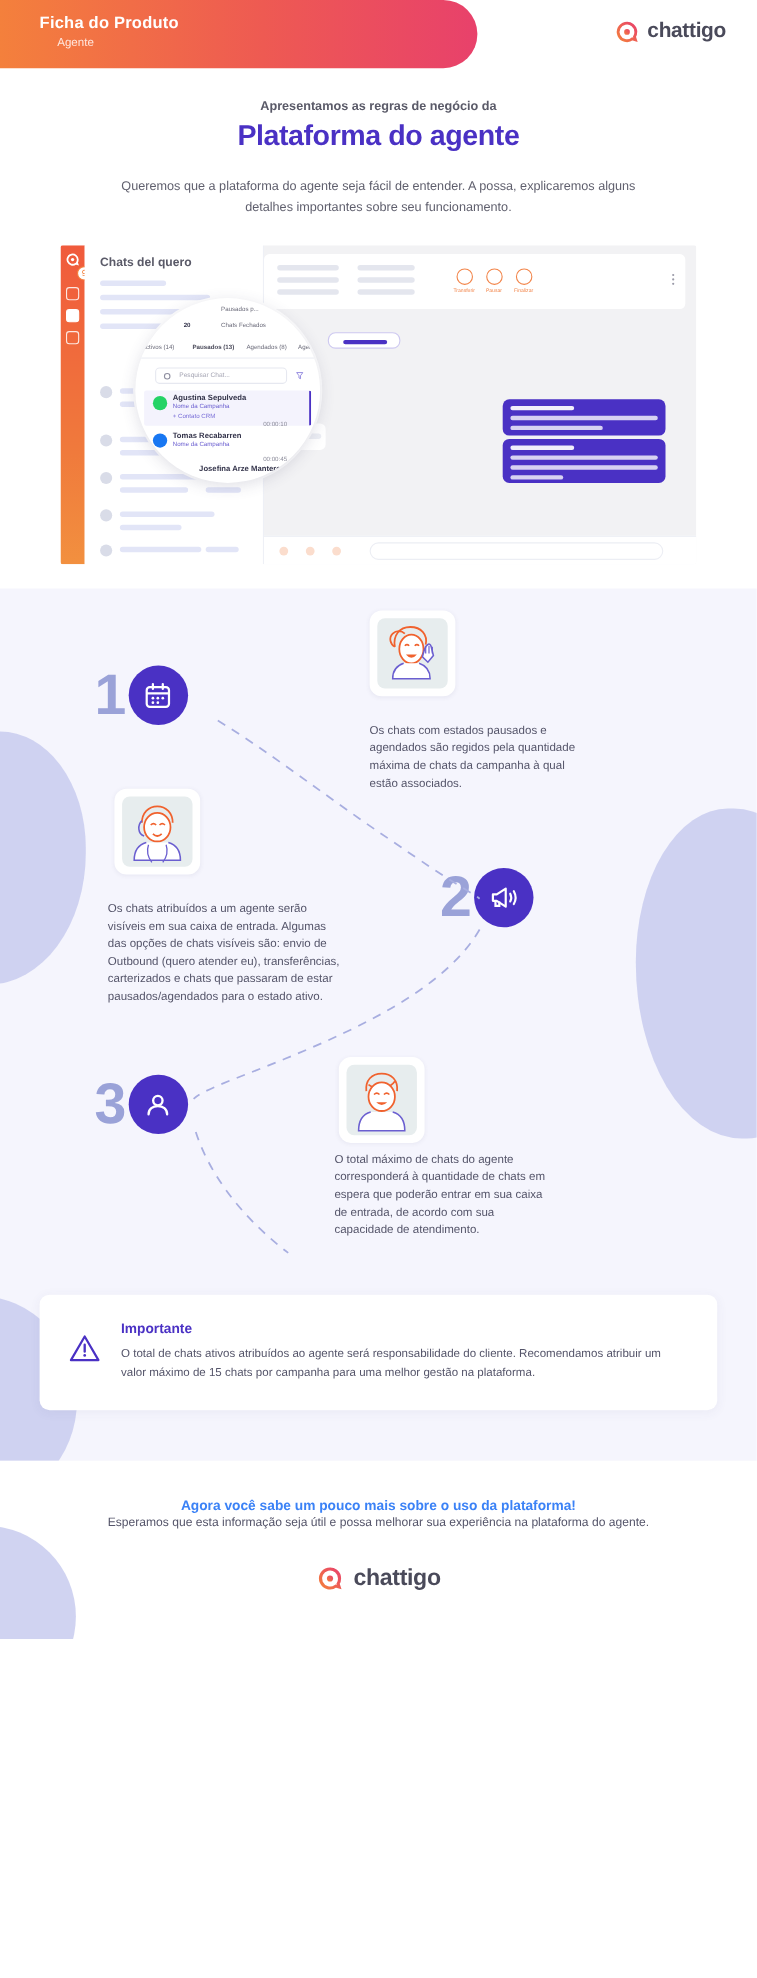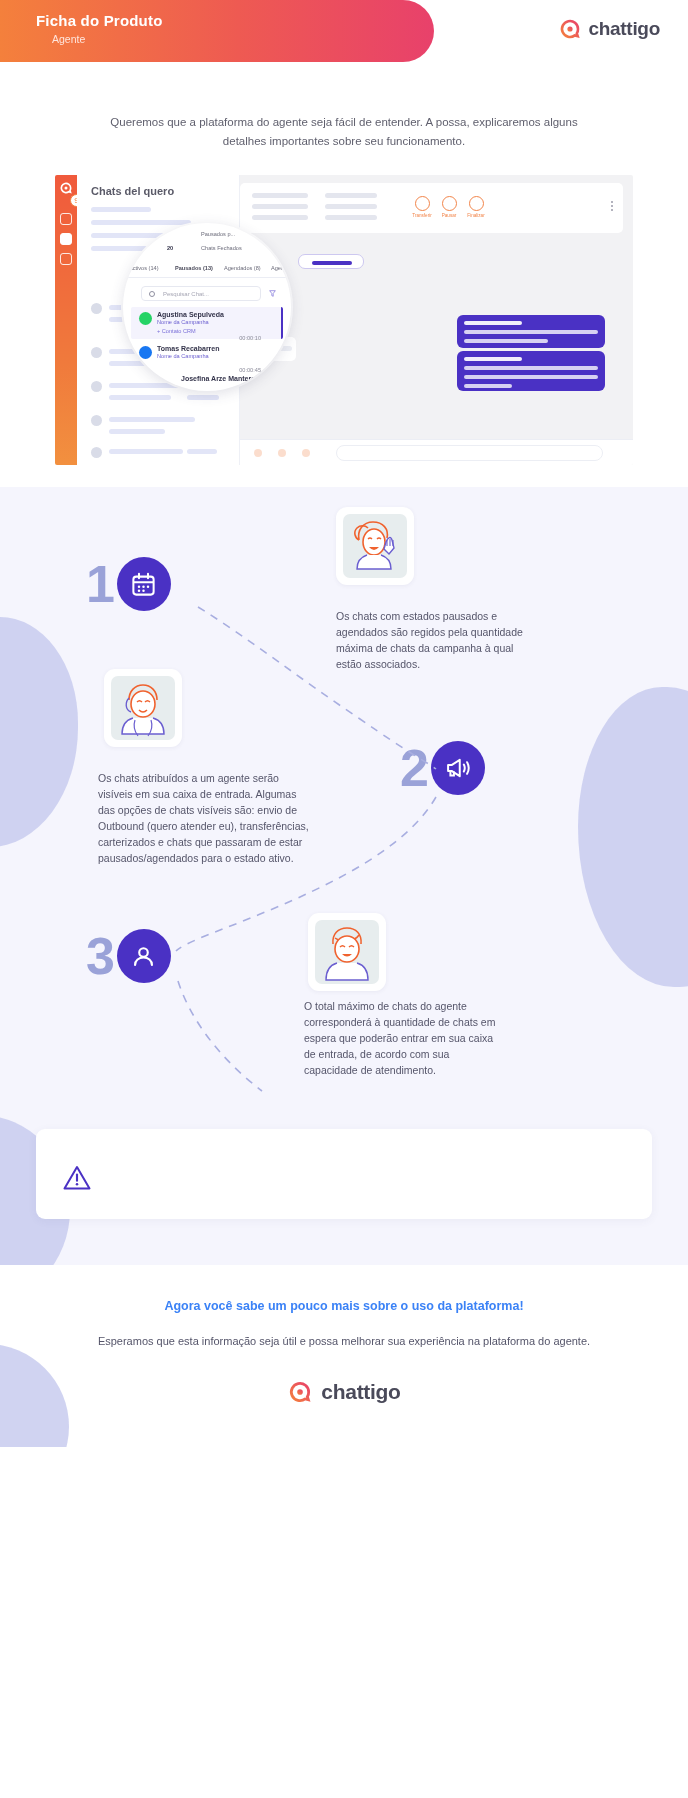--- a/index.html
+++ b/index.html
@@ -242,21 +242,21 @@
   
   .footer {
     position: relative; background: #ffffff; text-align: center;
     padding: 34px 60px 42px; overflow: hidden;
   }
   .footer .blob.f1 {
     left: -96px; bottom: -62px; width: 165px; height: 165px; background: #c8cbee;
   }
   .footer-inner { position: relative; z-index: 2; }
   .footer-title { font-size: 12.5px; font-weight: bold; color: #3b82f6; }
-  .footer-body { margin-top: 20px; font-size: 11px; line-height: 1.62; color: #55556a; }
+  .footer-body { margin-top: 0; font-size: 11px; line-height: 1.62; color: #55556a; }
   .footer-brand {
     margin-top: 28px; display: flex; align-items: center; justify-content: center; gap: 8px;
   }
   .footer-brand .brand-mark { width: 26px; height: 26px; }
   .footer-brand .brand-name { font-size: 21px; }
 </style>
 </head>
 <body>
 
 <div class="header">
@@ -272,20 +272,22 @@
         </linearGradient>
       </defs>
       <path d="M20 12a8 8 0 1 0-3.2 6.4l2.9.8-.9-2.8A7.9 7.9 0 0 0 20 12z" fill="none" stroke="url(#cg)" stroke-width="2.6"></path>
       <circle cx="12" cy="12" r="2.6" fill="url(#cg)"></circle>
     </svg>
     <span class="brand-name">chattigo</span>
   </div>
 </div>
 
 <div class="intro">
+  <div class="intro-eyebrow">Apresentamos as regras de negócio da</div>
+  <div class="intro-title">Plataforma do agente</div>
   <div class="intro-body">Queremos que a plataforma do agente seja fácil de entender. A possa, explicaremos alguns detalhes importantes sobre seu funcionamento.</div>
 </div>
 
 <div class="mock-wrap">
   <div class="mock">
 
     <div class="mock-rail">
       <svg class="rail-logo" viewBox="0 0 24 24">
         <path d="M20 12a8 8 0 1 0-3.2 6.4l2.9.8-.9-2.8A7.9 7.9 0 0 0 20 12z" fill="none" stroke="#fff" stroke-width="2.8"></path>
         <circle cx="12" cy="12" r="2.6" fill="#fff"></circle>
@@ -526,20 +528,24 @@
     </div>
   </div>
 
   <div class="important-wrap">
     <div class="important">
       <svg class="warn-ico" width="30" height="30" viewBox="0 0 24 24">
         <path d="M12 3.2 22 20.4H2z" fill="none" stroke="#4a31c4" stroke-width="1.6" stroke-linejoin="round"></path>
         <path d="M12 9.2v5" stroke="#4a31c4" stroke-width="1.7" stroke-linecap="round"></path>
         <circle cx="12" cy="17" r="1" fill="#4a31c4"></circle>
       </svg>
+      <div>
+        <div class="important-title">Importante</div>
+        <div class="important-body">O total de chats ativos atribuídos ao agente será responsabilidade do cliente. Recomendamos atribuir um valor máximo de 15 chats por campanha para uma melhor gestão na plataforma.</div>
+      </div>
     </div>
   </div>
 </div>
 
 <div class="footer">
   <div class="blob f1"></div>
   <div class="footer-inner">
     <div class="footer-title">Agora você sabe um pouco mais sobre o uso da plataforma!</div>
     <div class="footer-body">Esperamos que esta informação seja útil e possa melhorar sua experiência na plataforma do agente.</div>
     <div class="footer-brand">

